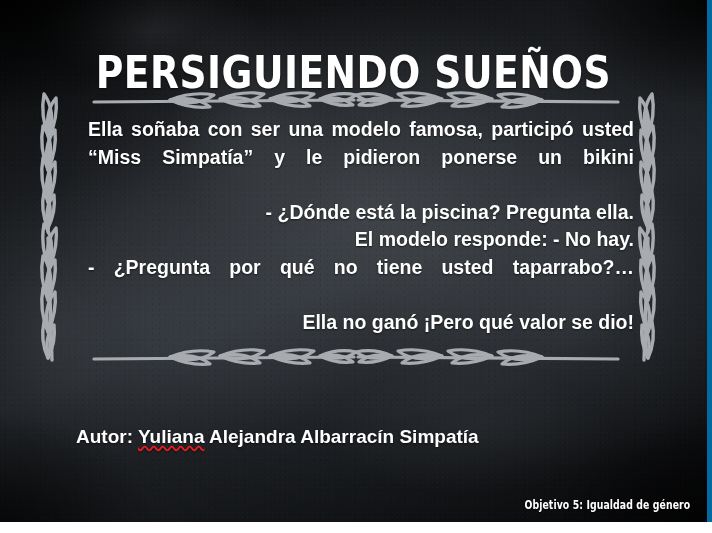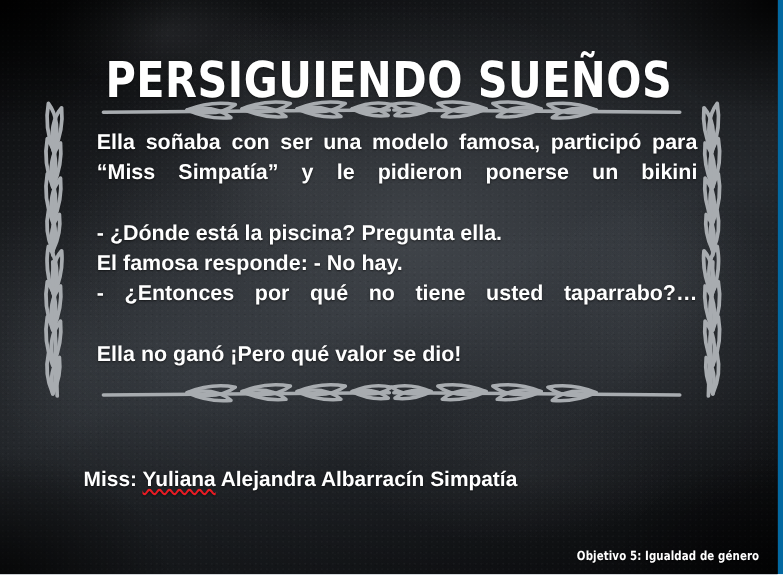--- a/index.html
+++ b/index.html
@@ -119,21 +119,21 @@
   }
   .body-text p {
     margin: 0;
   }
   .p-just { text-align: justify; }
   .p-just::after {
     content: "";
     display: inline-block;
     width: 100%;
   }
-  .p-left { text-align: left; }
+  .p-left { text-align: right; }
 
   
   .author {
     position: absolute;
     left: 76px;
     top: 424px;
     width: 560px;
     color: #ffffff;
     font-weight: 700;
     font-size: 19px;
@@ -289,26 +289,26 @@
           <path d="M30 94 q-9 -22 -5 -44 q12 16 5 44 z"></path>
           <path d="M30 94 q9 -20 7 -40 q-12 14 -7 40 z"></path>
           <path d="M30 120 q-8 -18 -4 -36 q10 13 4 36 z"></path>
           <path d="M30 120 q8 -16 6 -33 q-10 12 -6 33 z"></path>
         </g>
       </g>
     </svg>
   </div>
 
   <div class="body-text">
-    <p class="p-just">Ella soñaba con ser una modelo famosa, participó para “Miss Simpatía” y le pidieron ponerse un bikini</p>
+    <p class="p-just">Ella soñaba con ser una modelo famosa, participó usted “Miss Simpatía” y le pidieron ponerse un bikini</p>
     <p class="p-left">- ¿Dónde está la piscina? Pregunta ella.</p>
-    <p class="p-left">El famosa responde: - No hay.</p>
-    <p class="p-just">-  ¿Entonces por qué no tiene usted taparrabo?…</p>
+    <p class="p-left">El modelo responde: - No hay.</p>
+    <p class="p-just">-  ¿Pregunta por qué no tiene usted taparrabo?…</p>
     <p class="p-left">Ella no ganó ¡Pero qué valor se dio!</p>
   </div>
 
   <div class="author">
-    <p><span>Miss: </span><span class="misspelled">Yuliana</span><span> Alejandra Albarracín Simpatía</span></p>
+    <p><span>Autor: </span><span class="misspelled">Yuliana</span><span> Alejandra Albarracín Simpatía</span></p>
   </div>
 
   <div class="footer">Objetivo 5: Igualdad de género</div>
 
 </div>
 
 </body></html>

